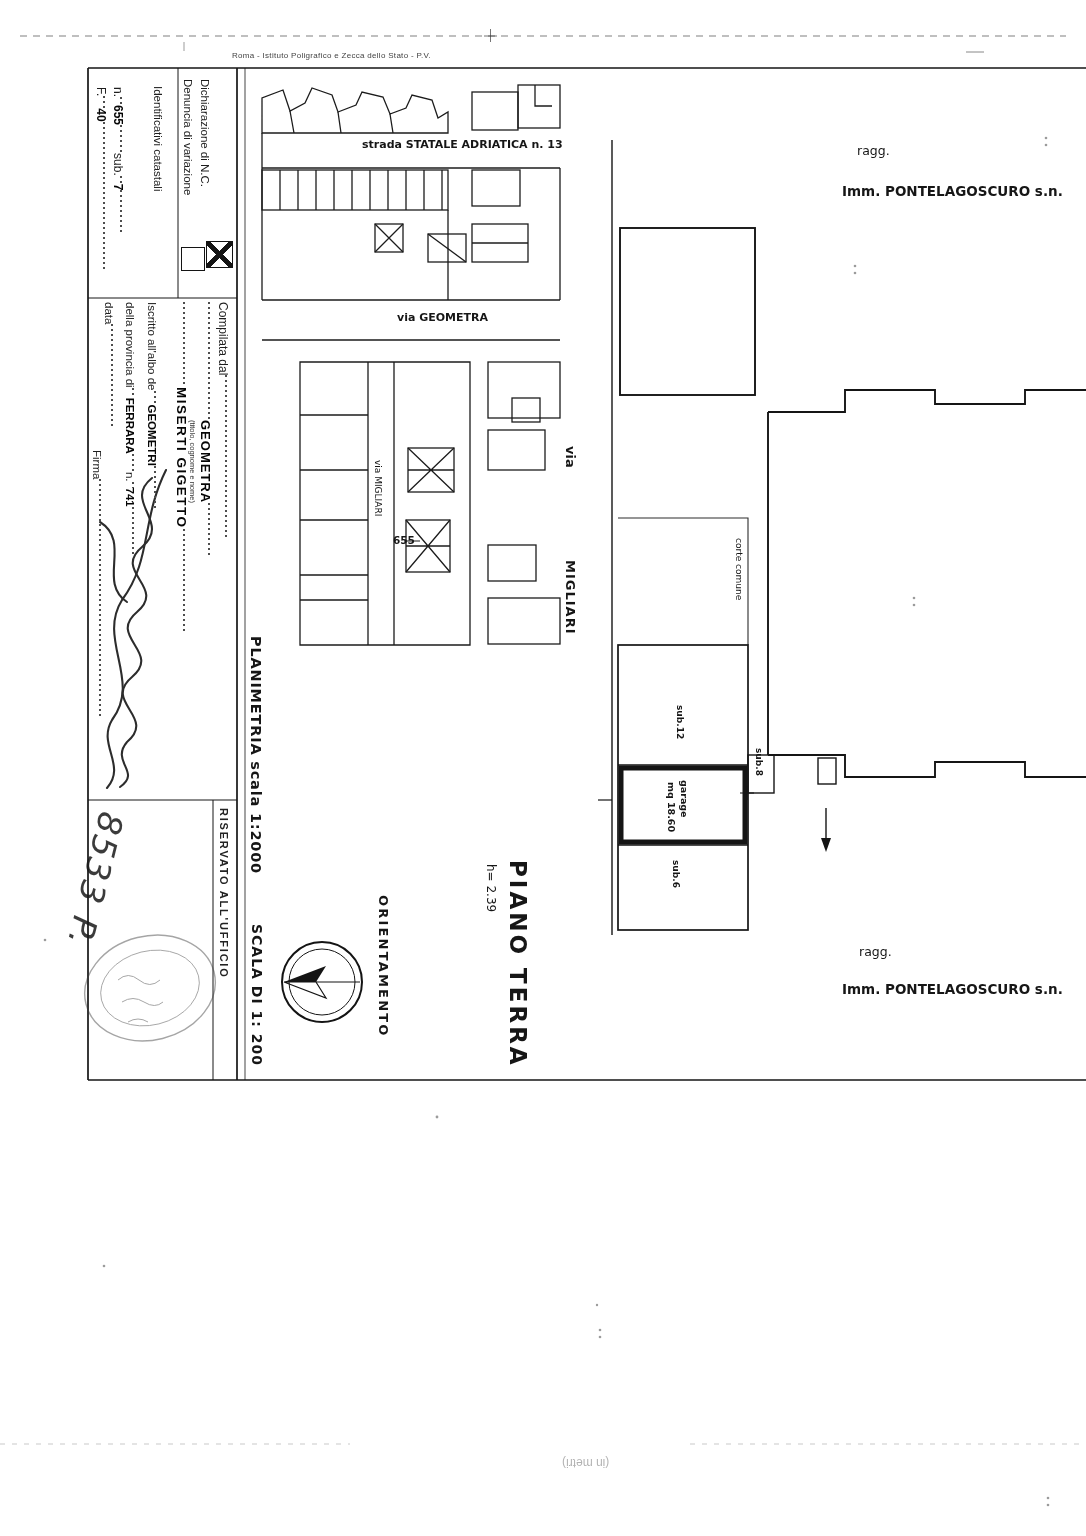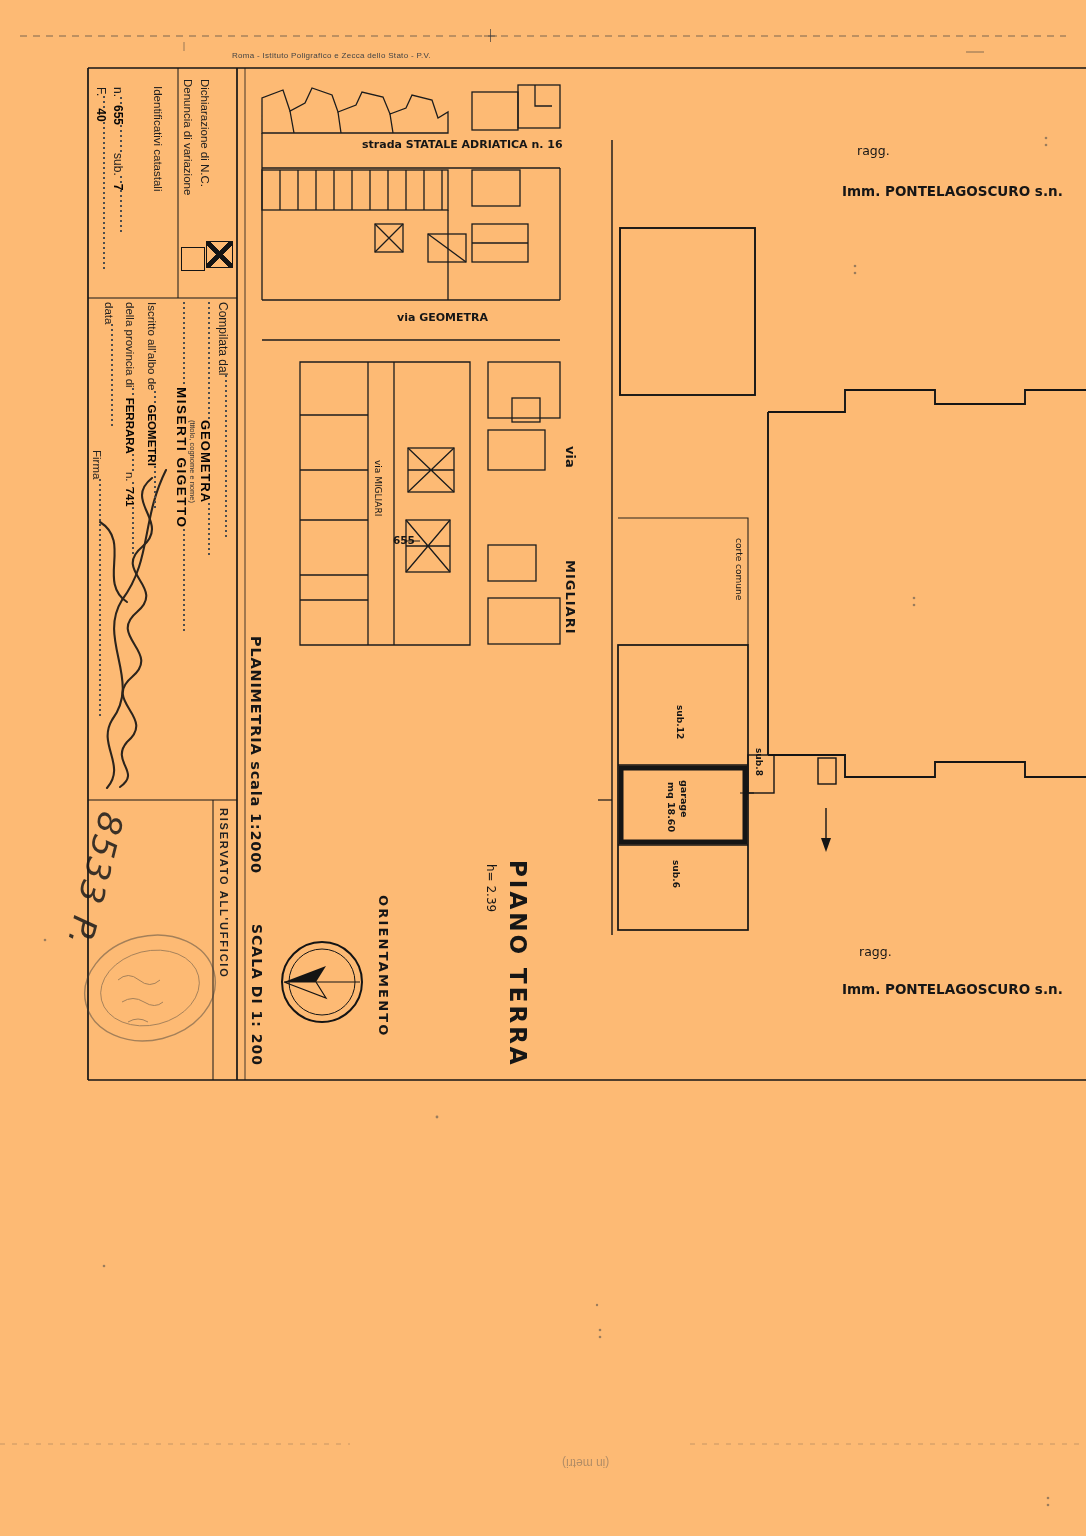--- a/index.html
+++ b/index.html
@@ -1,18 +1,18 @@
 <!DOCTYPE html>
 <html><head>
 <meta charset="utf-8">
 <style>
   html,body{margin:0;padding:0}
   body{width:1086px;height:1536px;position:relative;background:#e9e9e6;
        font-family:"Liberation Sans",sans-serif}
-  #page{position:absolute;inset:0;background:#fdba74;overflow:hidden;color:#1a1a1a}
+  #page{position:absolute;inset:0;background:#ffffff;overflow:hidden;color:#1a1a1a}
   .abs{position:absolute}
   .v{writing-mode:vertical-rl;text-orientation:mixed;white-space:nowrap;line-height:1.25}
   .h{white-space:nowrap}
   .dots{display:inline-block;width:2px;vertical-align:middle;
         background:repeating-linear-gradient(to bottom,#4d4d4d 0 1.8px,transparent 1.8px 5px)}
   .checkbox{border:1.7px solid #141414}
   .checkbox.checked{background:
       linear-gradient(45deg,transparent 43%,#141414 43% 57%,transparent 57%),
       linear-gradient(-45deg,transparent 43%,#141414 43% 57%,transparent 57%)}
   .map-label{font-family:"DejaVu Sans",sans-serif;font-weight:600;color:#161616}
@@ -172,21 +172,21 @@
 
   <div class="abs v" style="left:216px;top:808px;font-size:11px;font-weight:600;letter-spacing:1.8px;color:#222">RISERVATO ALL'UFFICIO</div>
   <div class="abs v" style="left:84px;top:812px;font-size:34px;font-style:italic;letter-spacing:2px;opacity:.85;transform:rotate(14deg);transform-origin:50% 20%;font-family:'DejaVu Sans',sans-serif">8533 P.</div>
 
   <div class="abs v map-label" style="left:247px;top:636px;font-size:14.5px;font-weight:700;letter-spacing:.8px">PLANIMETRIA scala 1:2000</div>
   <div class="abs v map-label" style="left:247px;top:924px;font-size:14px;font-weight:700;letter-spacing:1px">SCALA DI 1: 200</div>
   <div class="abs v map-label" style="left:375px;top:895px;font-size:13px;letter-spacing:2.2px">ORIENTAMENTO</div>
   <div class="abs v map-label" style="left:503px;top:860px;font-size:23px;font-weight:700;letter-spacing:3px">PIANO TERRA</div>
   <div class="abs v map-label" style="left:483px;top:864px;font-size:12px;font-weight:500">h= 2.39</div>
 
-  <div class="abs h map-label" style="left:362px;top:138px;font-size:11px">strada STATALE ADRIATICA n. 16</div>
+  <div class="abs h map-label" style="left:362px;top:138px;font-size:11px">strada STATALE ADRIATICA n. 13</div>
   <div class="abs h map-label" style="left:397px;top:311px;font-size:11px">via GEOMETRA</div>
   <div class="abs v map-label" style="left:372px;top:460px;font-size:9px;font-weight:500">via MIGLIARI</div>
   <div class="abs h map-label" style="left:393px;top:534px;font-size:10.5px">655</div>
 
   <div class="abs v map-label" style="left:562px;top:446px;font-size:13px">via</div>
   <div class="abs v map-label" style="left:562px;top:560px;font-size:13px;letter-spacing:1px">MIGLIARI</div>
   <div class="abs h map-label" style="left:857px;top:143px;font-size:12.5px;font-weight:500">ragg.</div>
   <div class="abs h map-label" style="left:842px;top:183px;font-size:13.5px">Imm. PONTELAGOSCURO s.n.</div>
   <div class="abs h map-label" style="left:859px;top:944px;font-size:12.5px;font-weight:500">ragg.</div>
   <div class="abs h map-label" style="left:842px;top:981px;font-size:13.5px">Imm. PONTELAGOSCURO s.n.</div>

